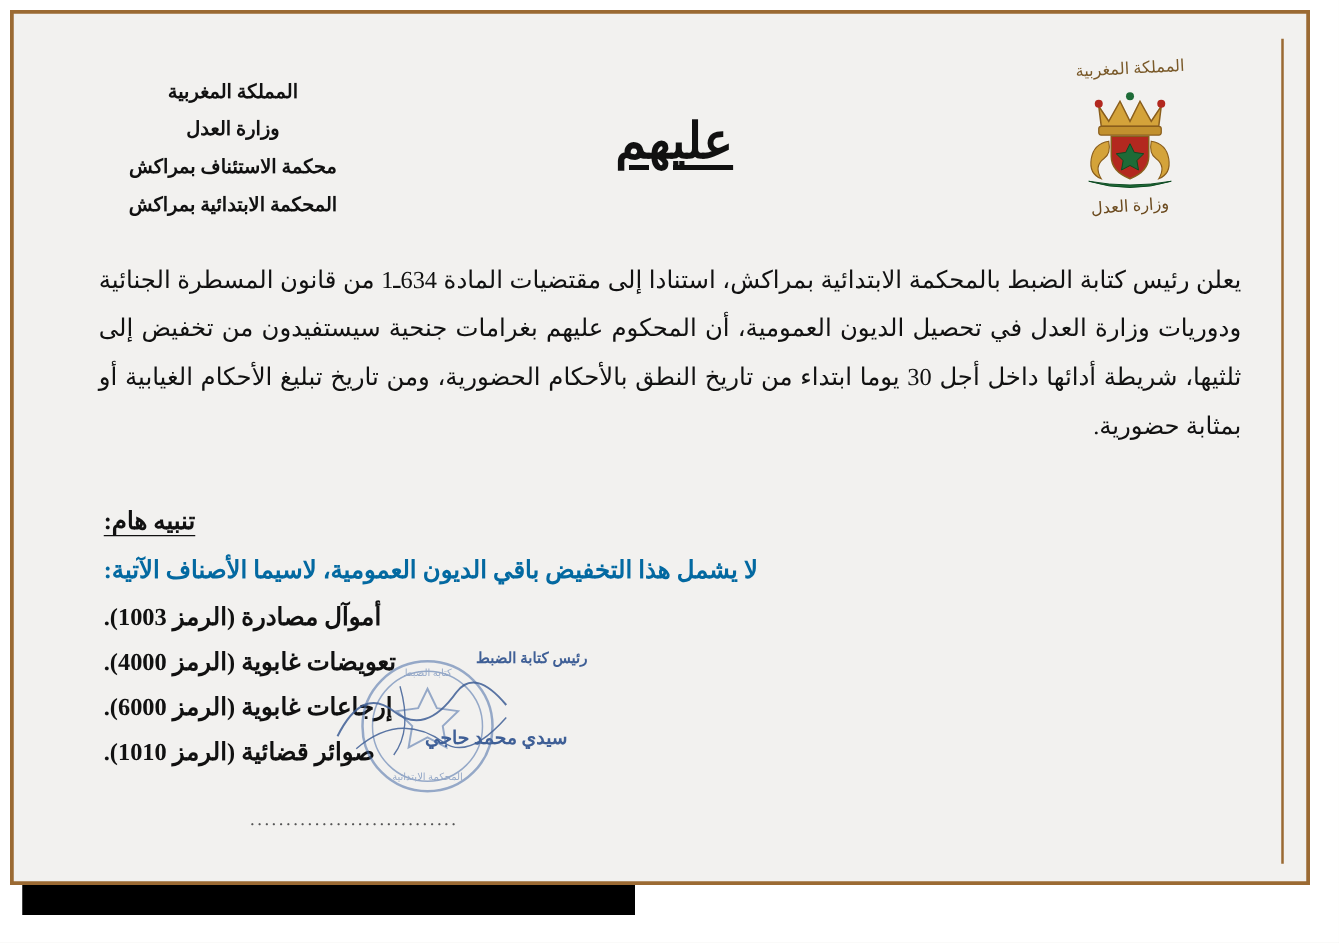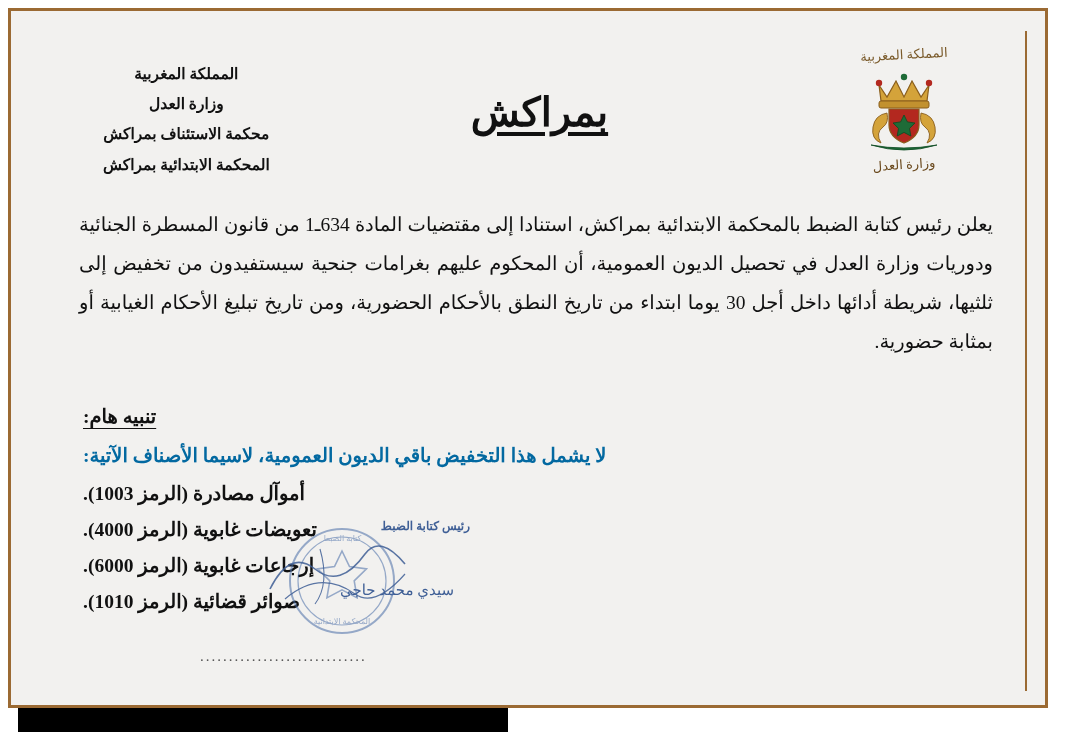--- a/index.html
+++ b/index.html
@@ -186,21 +186,21 @@
     font-size: 12px;
     font-weight: bold;
     color: #3f5f96;
     white-space: nowrap;
   }
   .sig-name {
     position: absolute;
     right: 26px;
     top: 70px;
     font-size: 15px;
-    font-weight: normal;
+    font-weight: bold;
     color: #3f5f96;
     white-space: nowrap;
   }
   .sig-scribble {
     position: absolute;
     right: 60px;
     top: 18px;
     opacity: 0.85;
   }
   .stamp {
@@ -234,21 +234,21 @@
       <div class="header">
 
         <div class="ministry-block">
           <div>المملكة المغربية</div>
           <div>وزارة العدل</div>
           <div>محكمة الاستئناف بمراكش</div>
           <div>المحكمة الابتدائية بمراكش</div>
         </div>
 
         <div class="title-block">
-          <span class="main-title">بمراكش</span>
+          <span class="main-title">عليهم</span>
         </div>
 
         <div class="emblem-block">
           <div class="emblem-cal">المملكة المغربية</div>
           <div class="crown">
             <svg width="110" height="90" viewBox="0 0 110 90" xmlns="http://www.w3.org/2000/svg">
 
               <path d="M30 20 L38 32 L47 16 L55 32 L63 16 L72 32 L80 20 L78 36 L32 36 Z" fill="#d4a33a" stroke="#8a5e1c" stroke-width="1.2"></path>
               <rect x="30" y="36" width="50" height="7" rx="2" fill="#c2912f" stroke="#8a5e1c" stroke-width="1"></rect>
               <circle cx="30" cy="18" r="3.2" fill="#b3281f"></circle>

